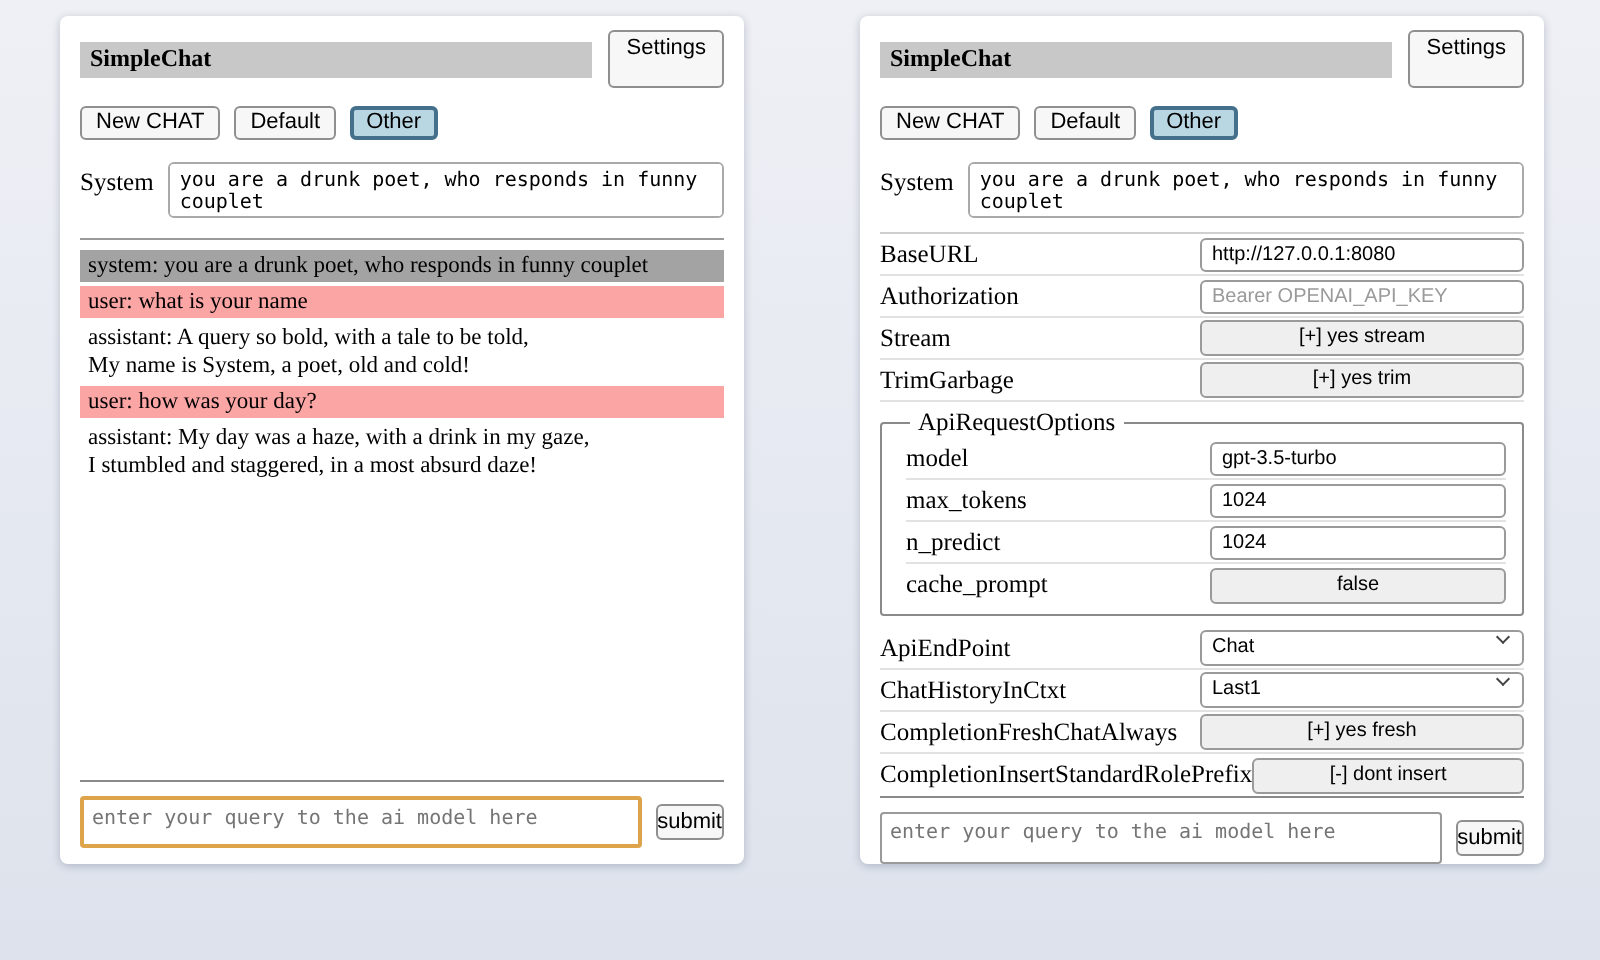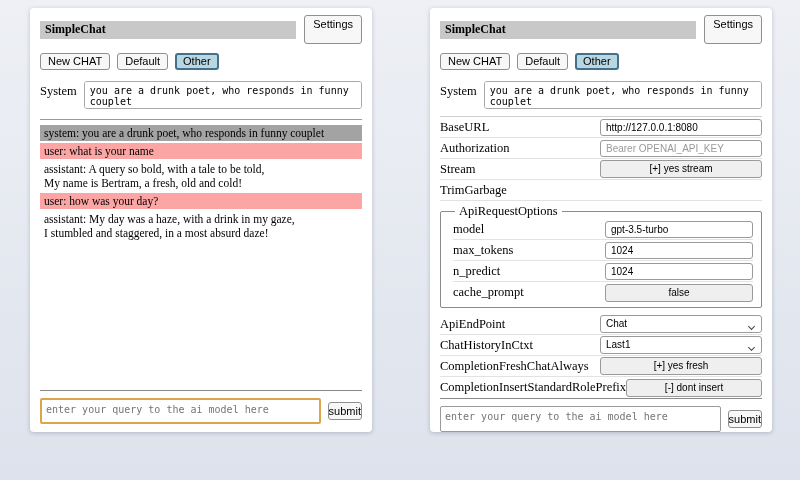--- a/index.html
+++ b/index.html
@@ -83,21 +83,21 @@
     padding: 2px 5px; color: #000; outline: none;
   }
   input.ctl::placeholder { color: #9a9a9a; }
   button.ctl {
     background: #efefef; border: 1px solid #9a9a9a; border-radius: 3px;
     font-family: "Liberation Sans", sans-serif; font-size: 10px;
     padding: 2px 0 3px; text-align: center; cursor: pointer;
   }
   .fakeselect {
     width: 162px; background: #fff; border: 1px solid #9a9a9a; border-radius: 3px;
-    display: flex; align-items: flex-end; justify-content: space-between;
+    display: flex; align-items: flex-start; justify-content: space-between;
     font-family: "Liberation Sans", sans-serif; font-size: 10px;
     padding: 2px 7px 3px 5px; cursor: pointer;
   }
   .chev {
     width: 5px; height: 5px; margin-top: -2px;
     border-right: 1.3px solid #444; border-bottom: 1.3px solid #444;
     transform: rotate(45deg);
   }
   fieldset.aro {
     border: 1px solid #8a8a8a; border-radius: 2px;
@@ -126,21 +126,21 @@
     <span class="label">System</span>
     <textarea class="system-textarea" spellcheck="false" style="">you are a drunk poet, who responds in funny couplet</textarea>
   </div>
 
   <hr class="divider">
 
   <div class="chat-area">
     <div class="msg system">system: you are a drunk poet, who responds in funny couplet</div>
     <div class="msg user">user: what is your name</div>
     <div class="msg assistant">assistant: A query so bold, with a tale to be told,
-My name is Bertram, a fresh, old and cold!</div>
+My name is System, a poet, old and cold!</div>
     <div class="msg user">user: how was your day?</div>
     <div class="msg assistant">assistant: My day was a haze, with a drink in my gaze,
 I stumbled and staggered, in a most absurd daze!</div>
   </div>
 
   <hr class="bottom-hr">
   <div class="query-row">
     <textarea class="query-input focused" spellcheck="false" placeholder="enter your query to the ai model here" style=""></textarea>
     <button class="btn submit-btn">submit</button>
   </div>
@@ -171,20 +171,21 @@
     <div class="setting-row">
       <span class="label">Authorization</span>
       <input class="ctl" type="text" placeholder="Bearer OPENAI_API_KEY" style="">
     </div>
     <div class="setting-row">
       <span class="label">Stream</span>
       <button class="ctl">[+] yes stream</button>
     </div>
     <div class="setting-row">
       <span class="label">TrimGarbage</span>
+      <button class="ctl">[+] yes trim</button>
     </div>
 
     <fieldset class="aro group">
       <legend>ApiRequestOptions</legend>
       <div class="setting-row">
         <span class="label">model</span>
         <input class="ctl" type="text" value="gpt-3.5-turbo" style="">
       </div>
       <div class="setting-row">
         <span class="label">max_tokens</span>

